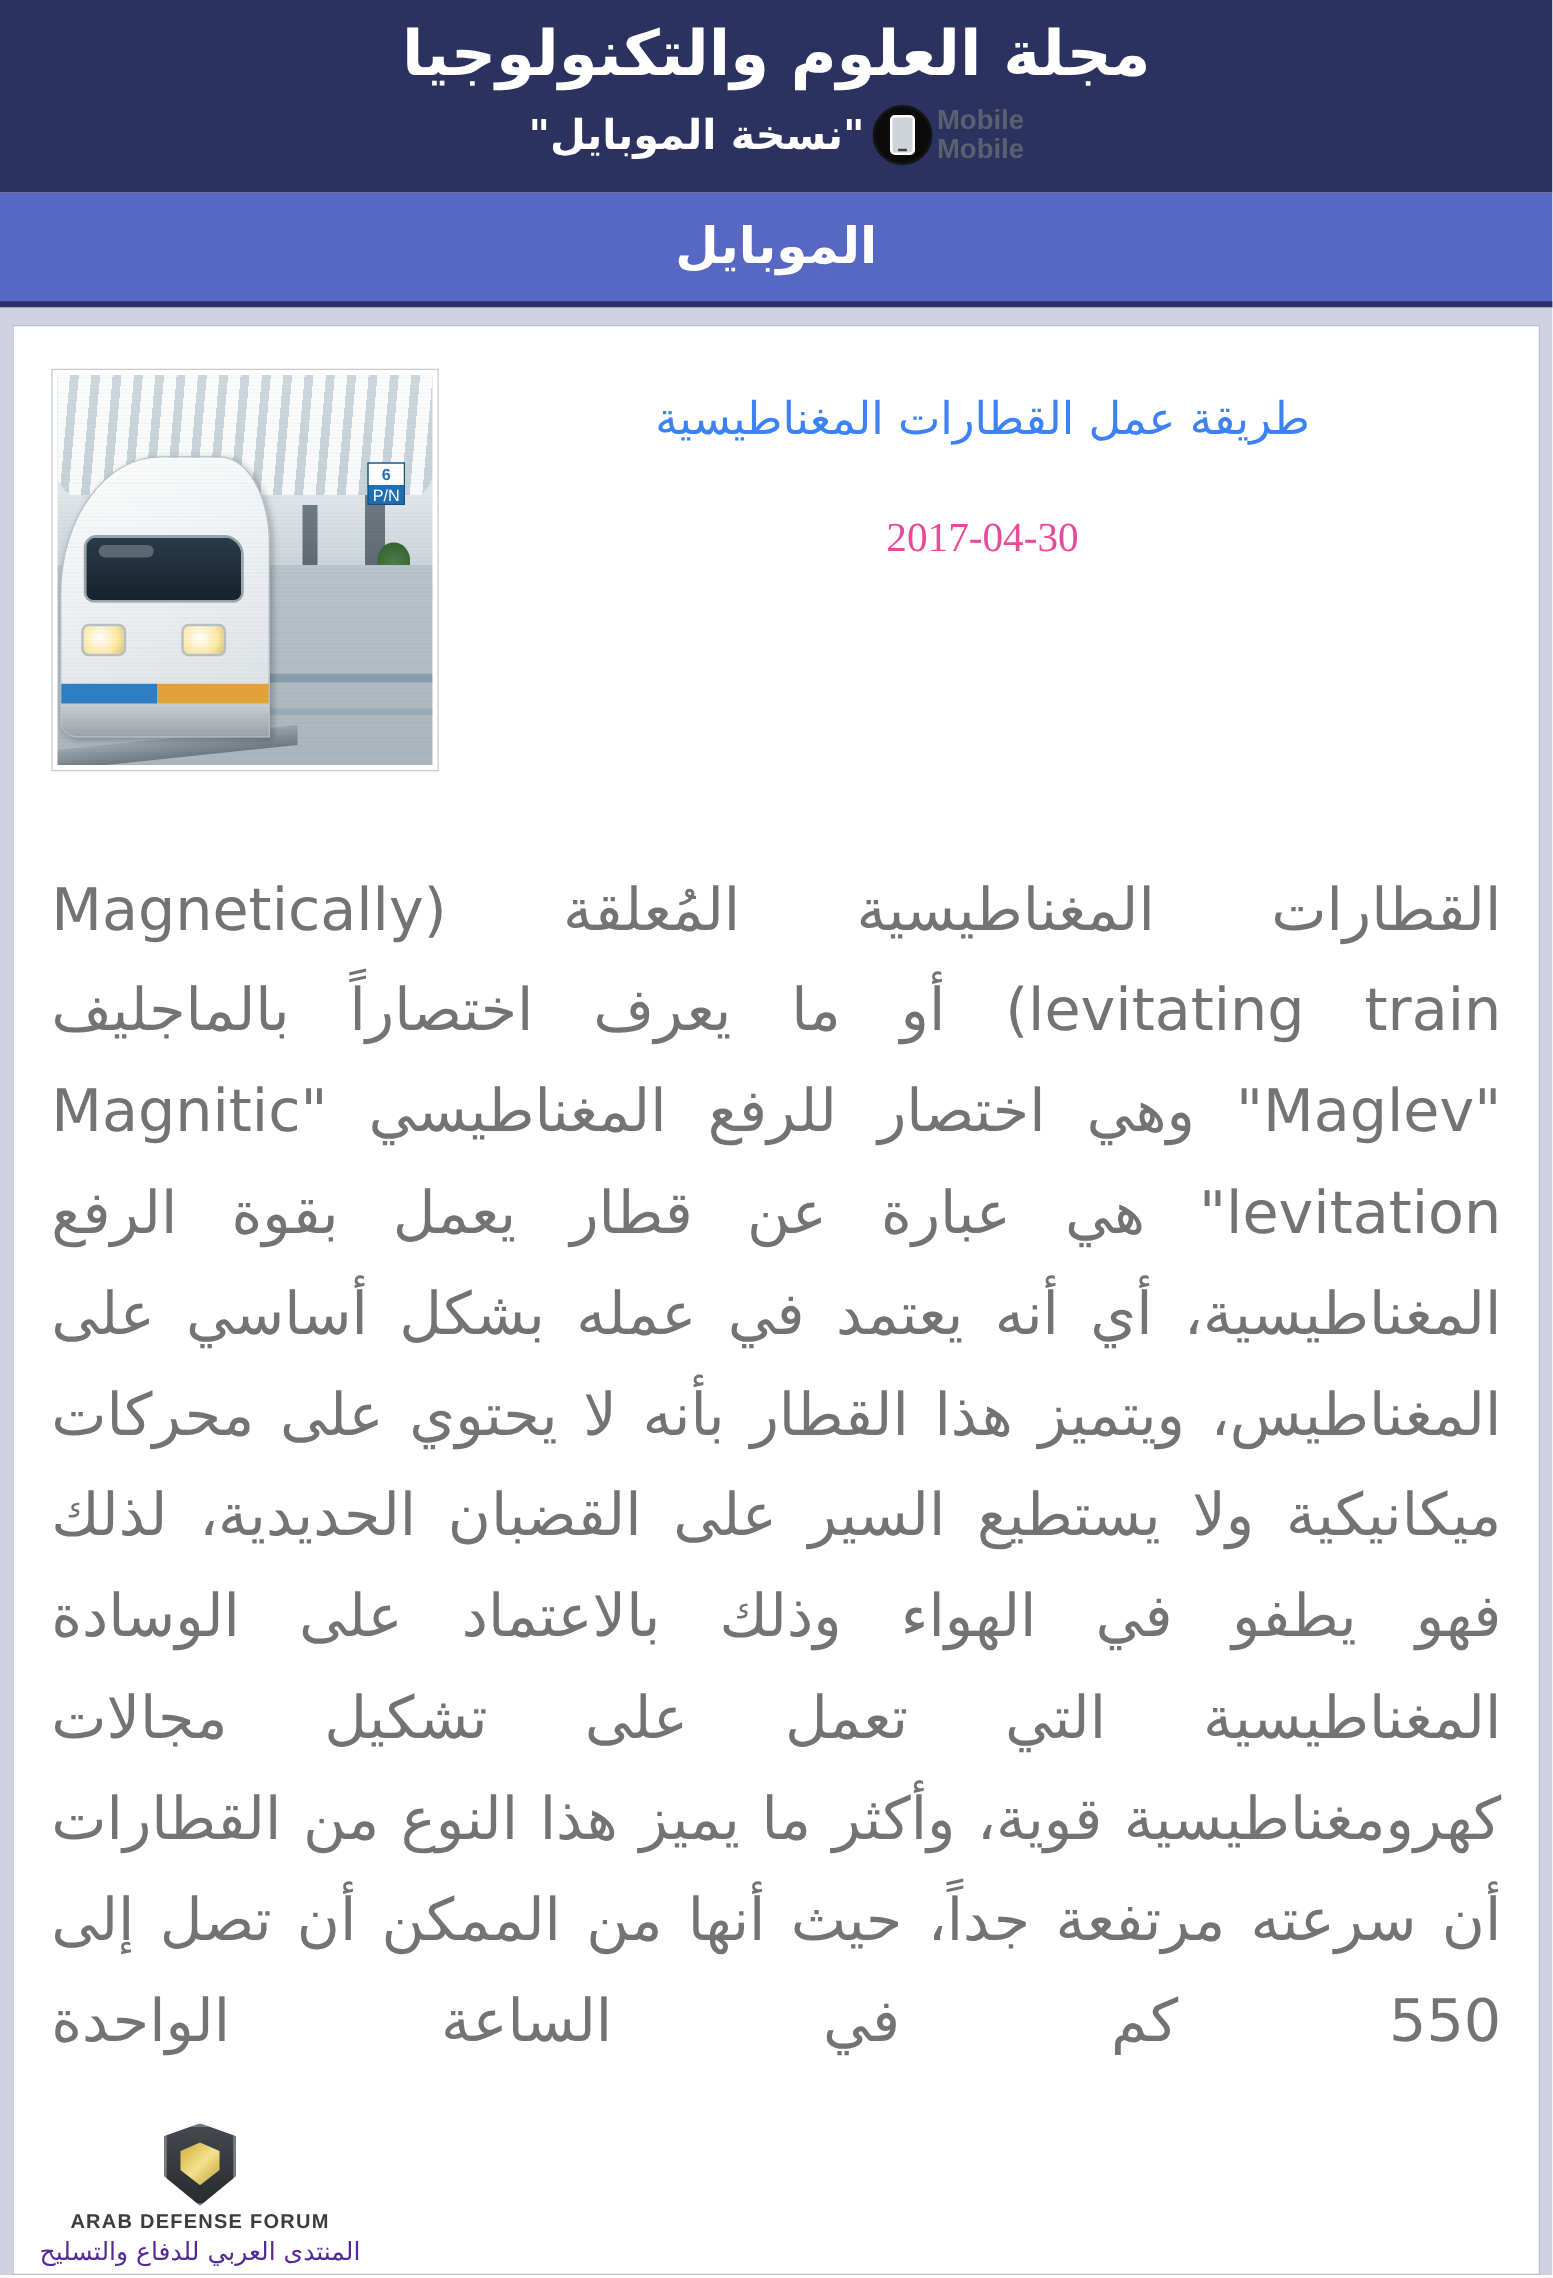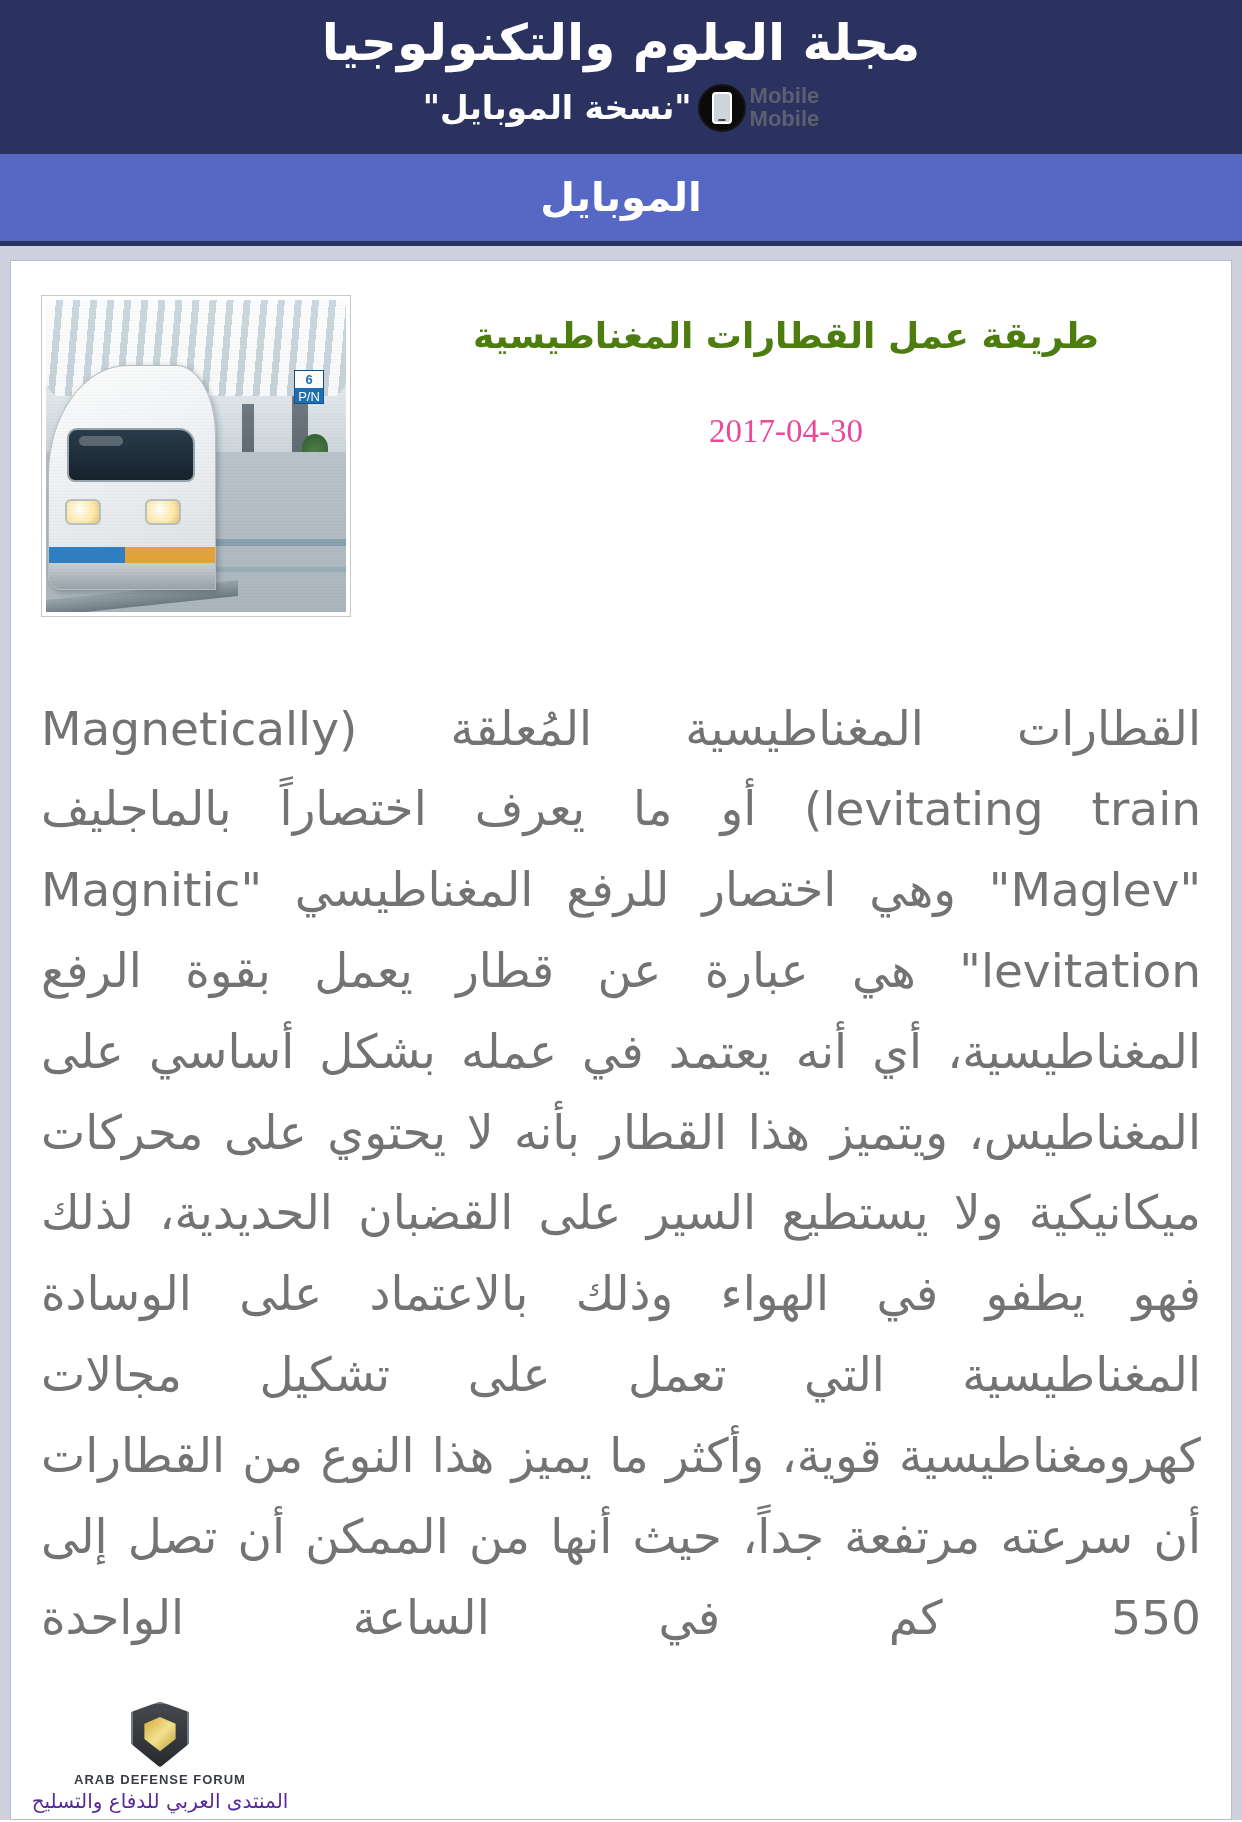--- a/index.html
+++ b/index.html
@@ -132,23 +132,23 @@
     gap: 0;
   }
   .head-text {
     flex: 1;
     padding-top: 16px;
     padding-left: 20px;
     text-align: center;
     direction: rtl;
   }
   .article-title {
-    color: #4d7c0f;
+    color: #3b82f6;
     font-size: 36px;
-    font-weight: bold;
+    font-weight: normal;
     line-height: 1.4;
     direction: rtl;
   }
   .article-date {
     color: #ec4899;
     font-size: 33px;
     margin-top: 52px;
     font-family: "Liberation Serif", serif;
     direction: ltr;
   }
@@ -302,21 +302,21 @@
     position: relative;
     border: 2px solid #6d737a;
   }
   .wm-shield::after {
     content: "";
     position: absolute; inset: 12px 10px;
     background: linear-gradient(135deg, #c9a227, #f4e08a 50%, #b8901f);
     clip-path: polygon(50% 4%, 96% 22%, 96% 62%, 50% 94%, 4% 62%, 4% 22%);
   }
   .wm-name {
-    color: #2f3338; font-size: 13px; font-weight: bold; letter-spacing: 1px;
+    color: #2f3338; font-size: 16px; font-weight: bold; letter-spacing: 1px;
     margin-top: 4px; font-family: "Liberation Sans", sans-serif; direction: ltr;
   }
   .wm-ar {
     color: #4c1d95; font-size: 20px; margin-top: 2px; direction: rtl;
   }
 </style>
 </head>
 <body>
 
 <div class="page">

